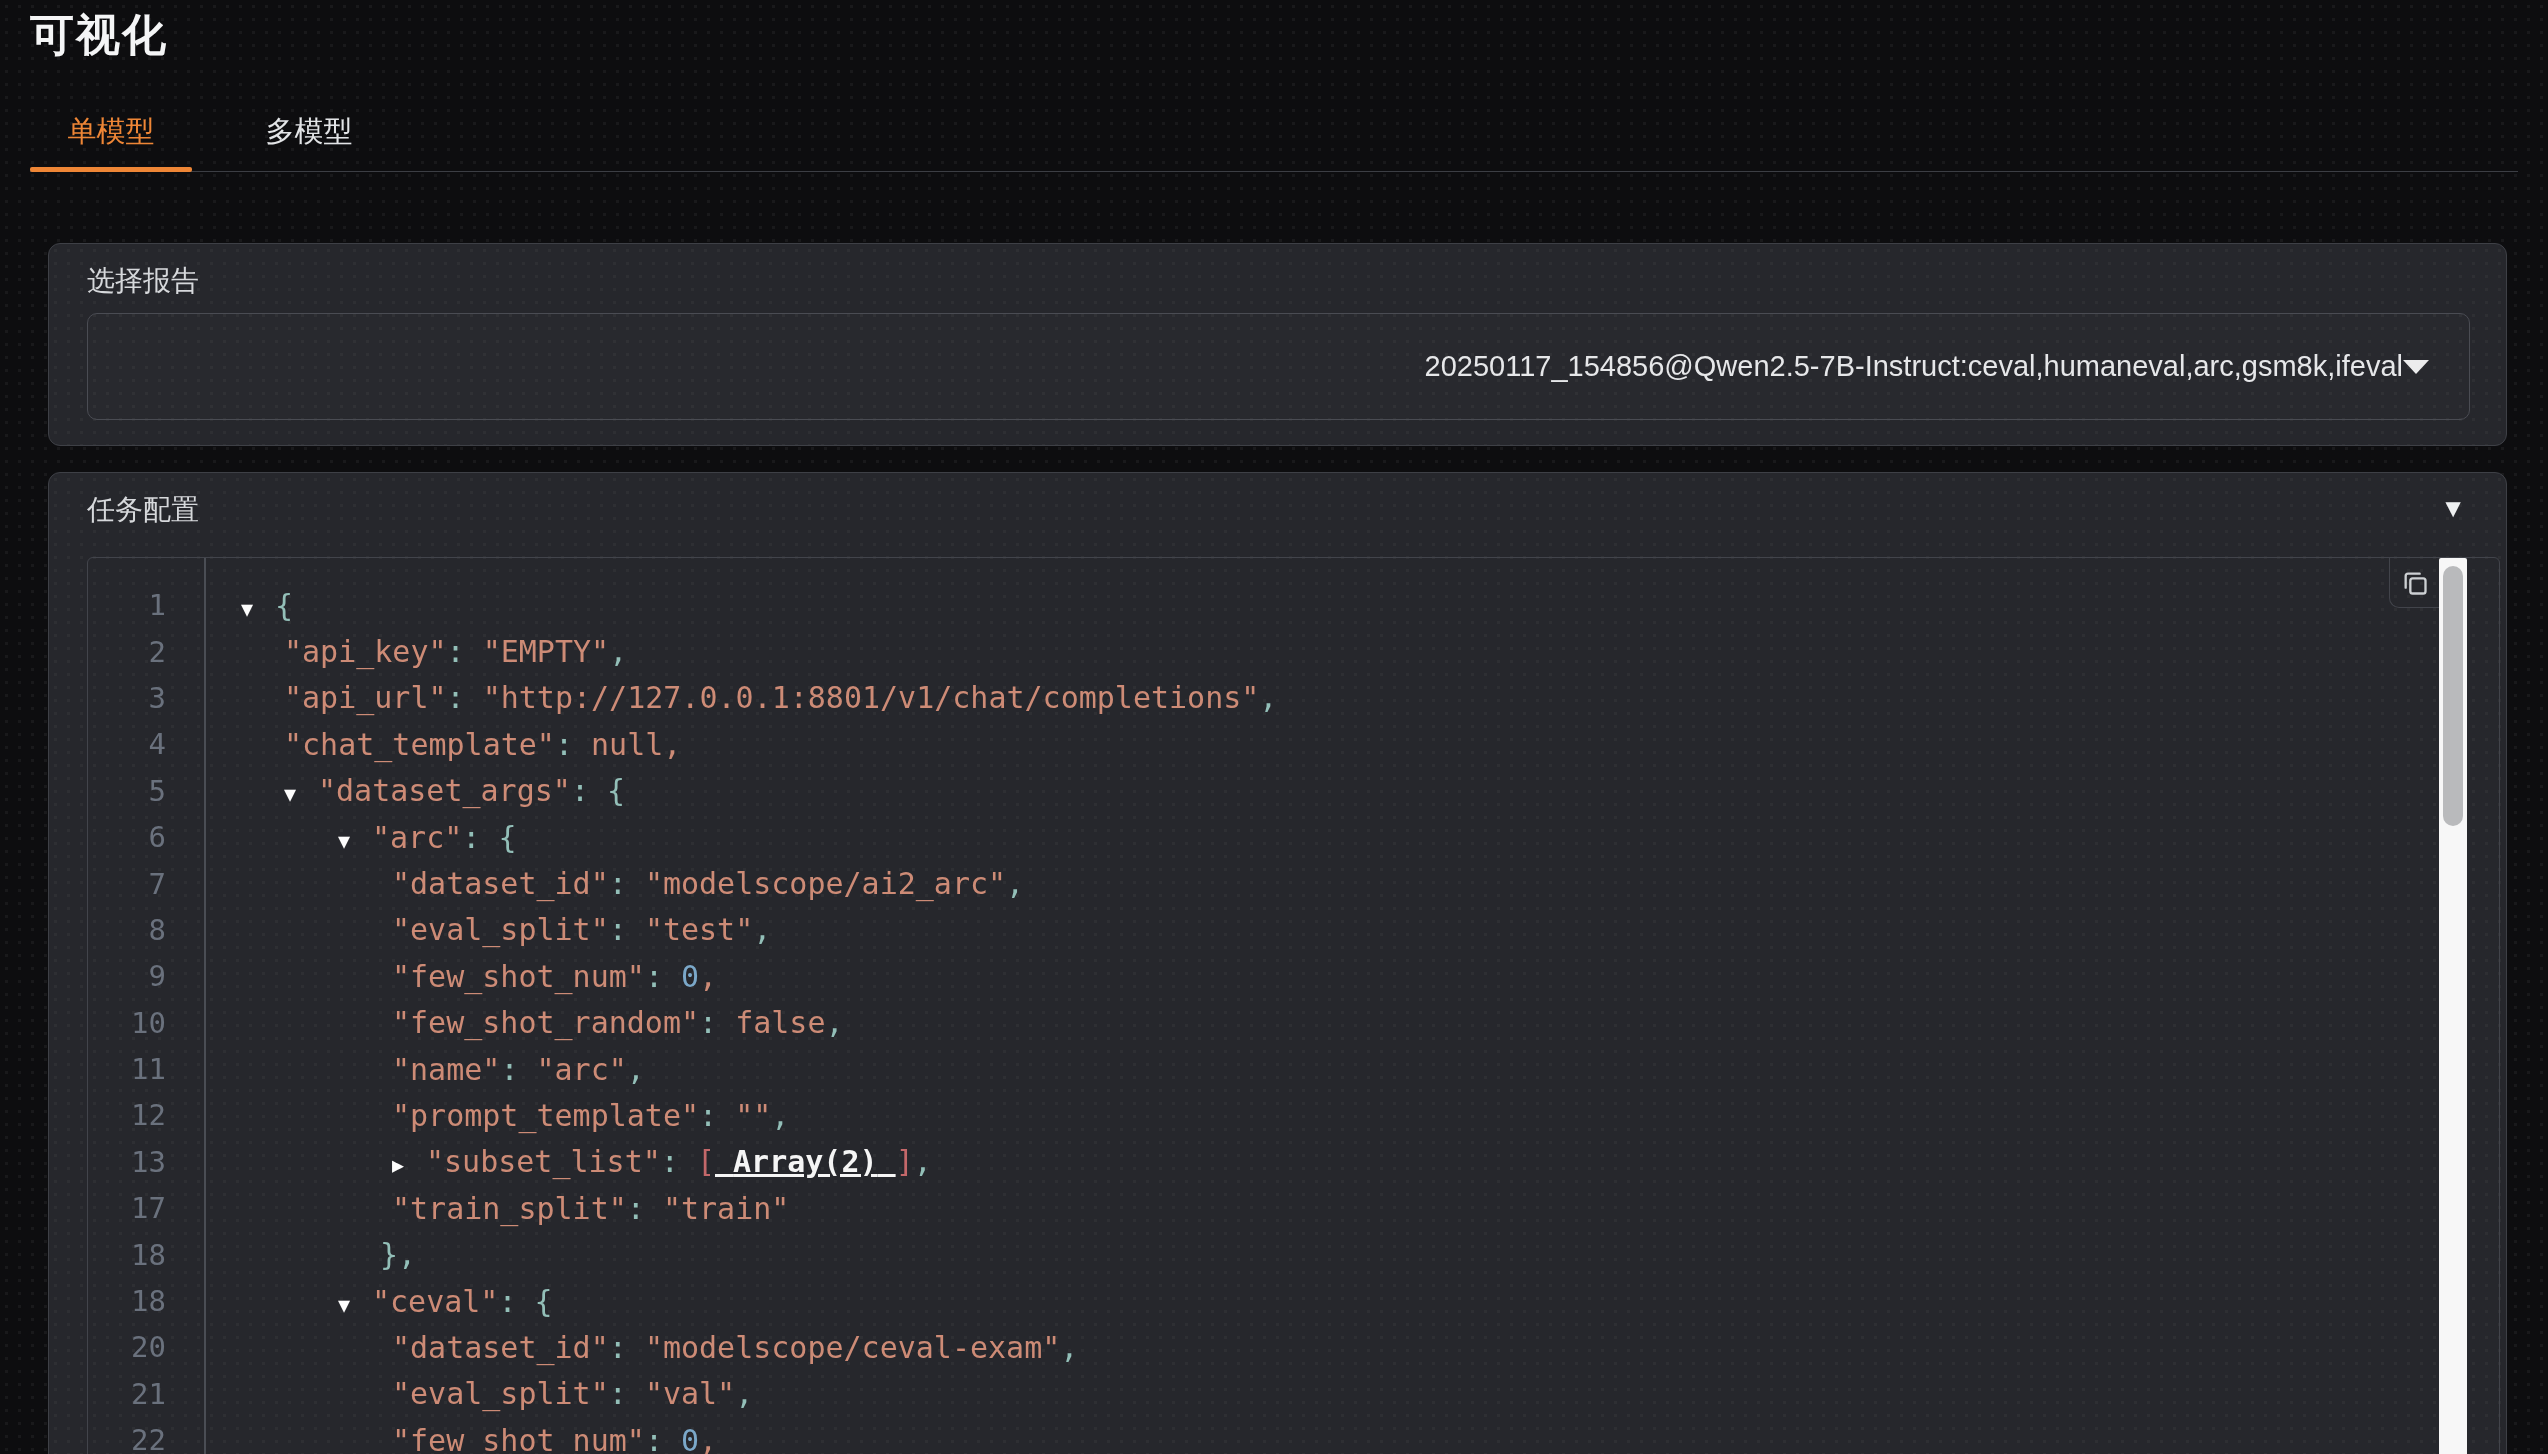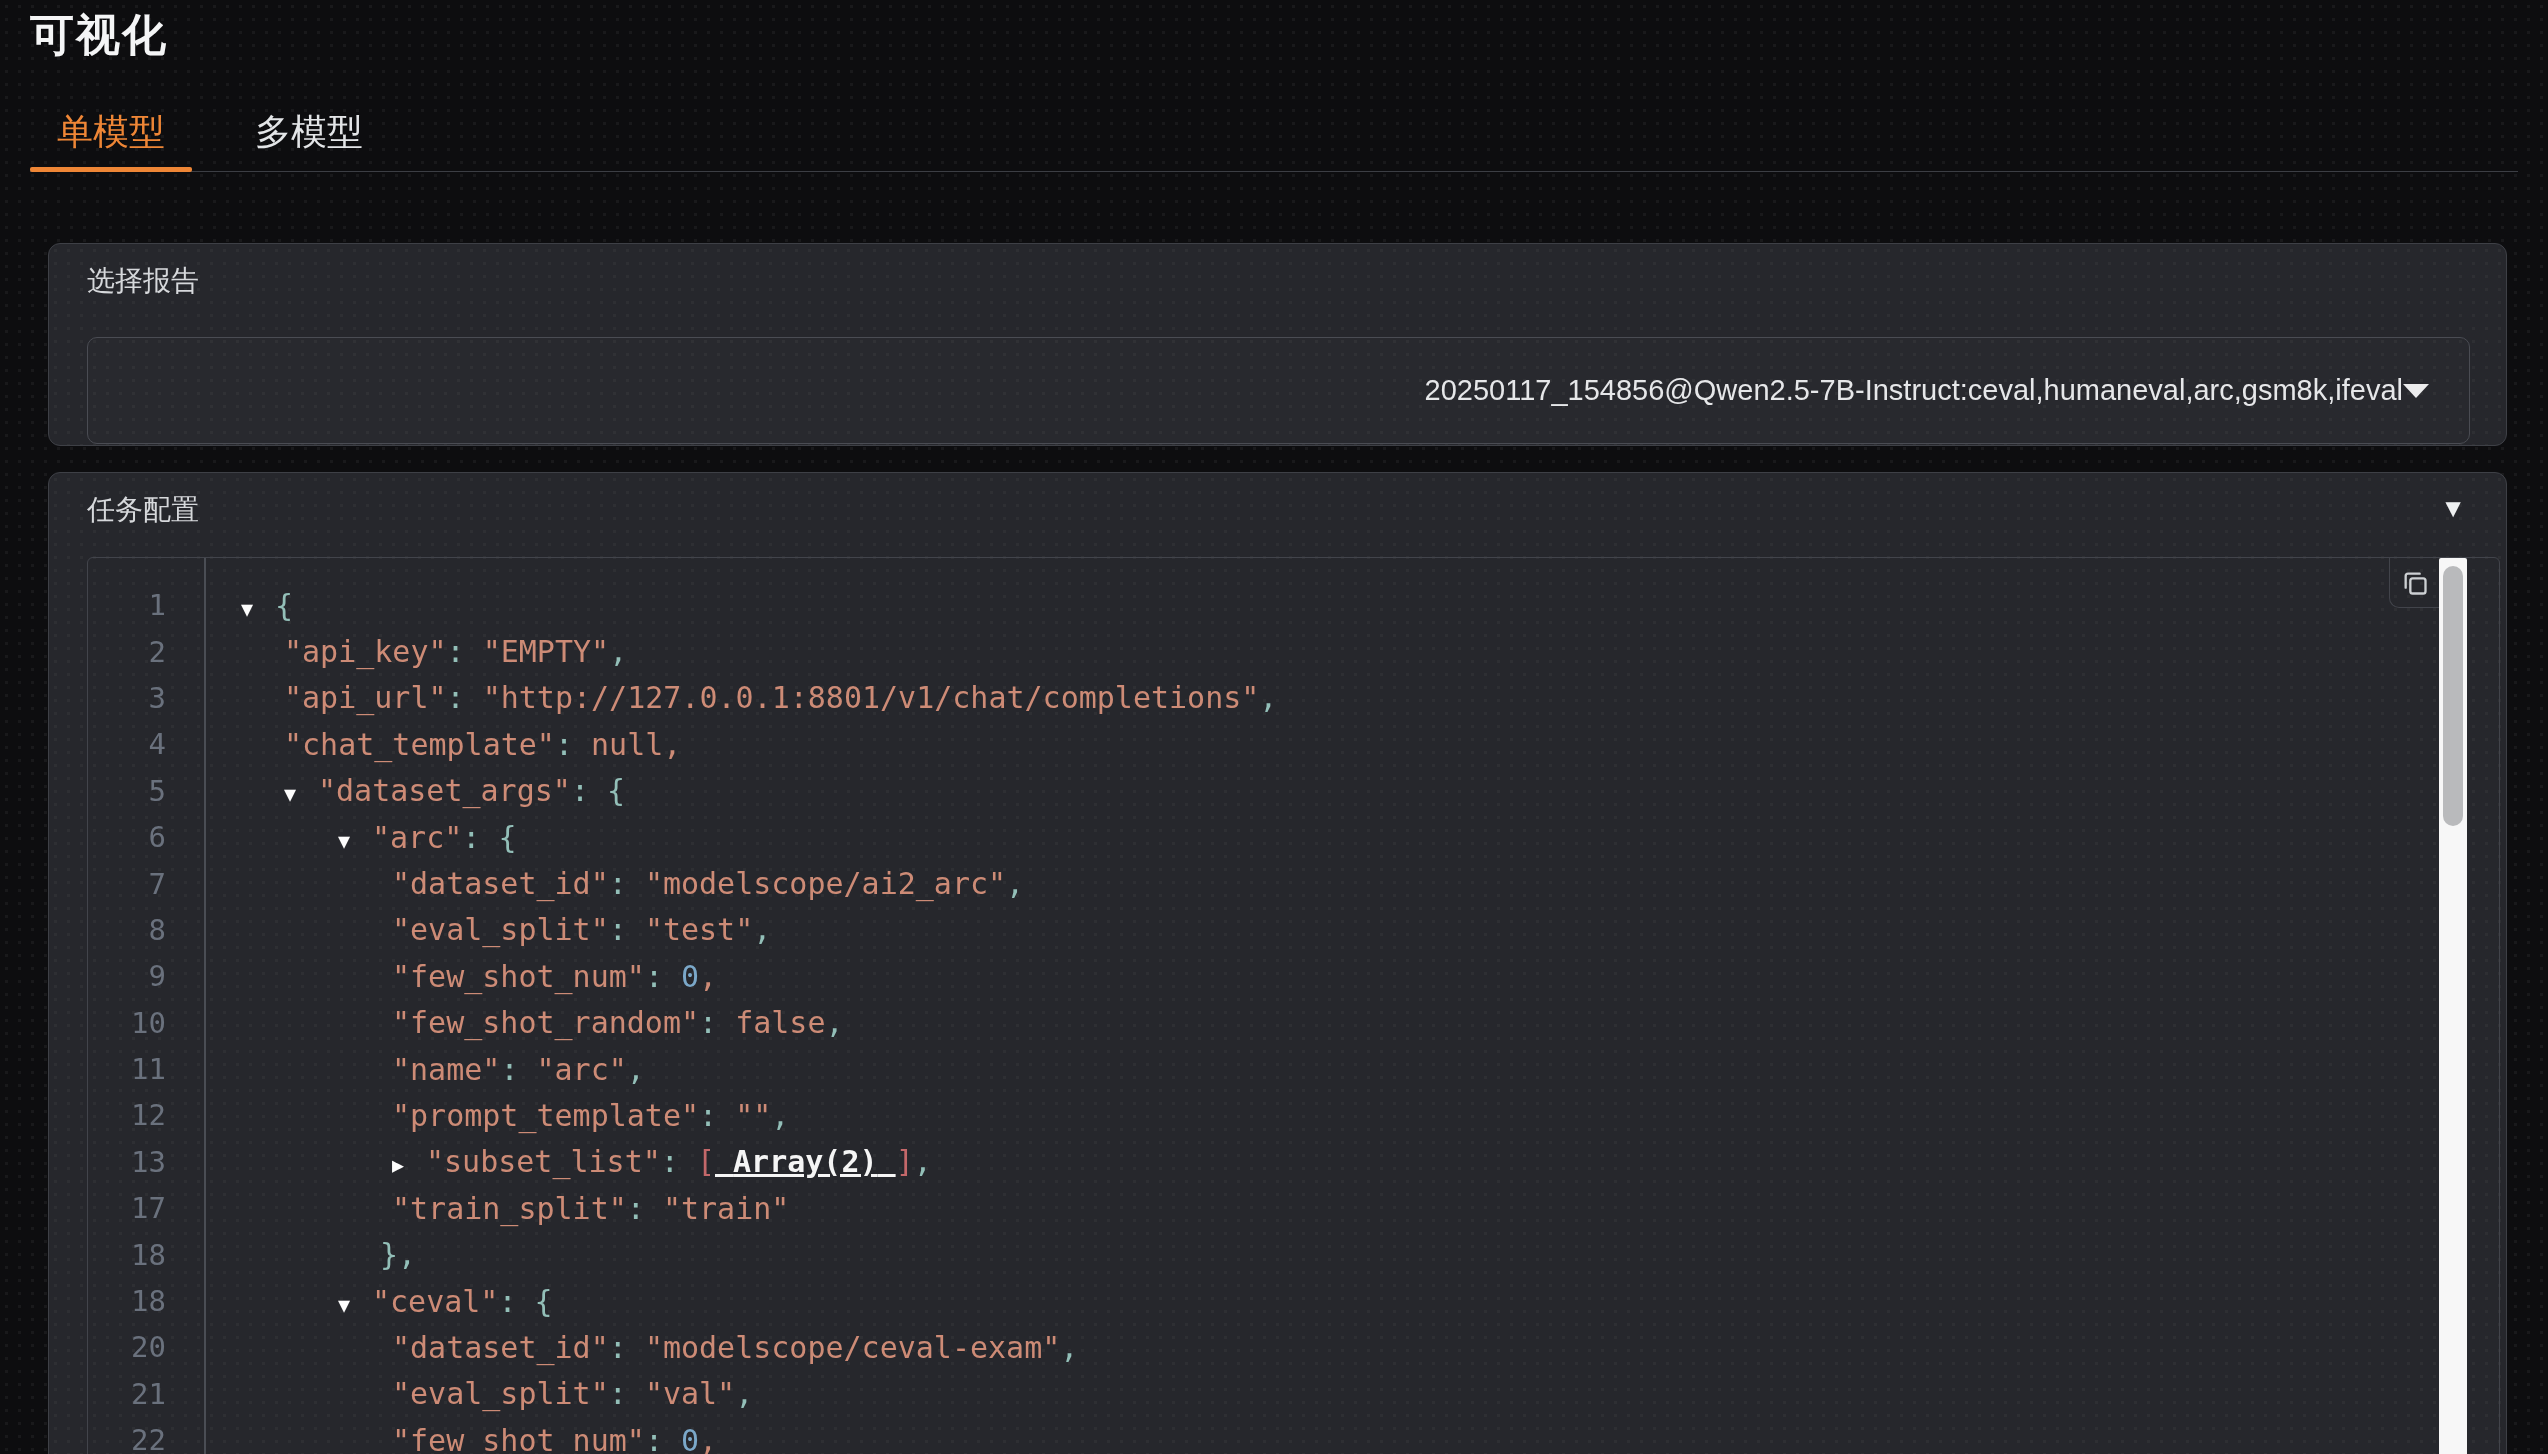--- a/index.html
+++ b/index.html
@@ -12,40 +12,40 @@
     color:#e7e9ea;
   }
   .page-title{
     position:absolute;left:30px;top:6px;
     font-size:44px;font-weight:700;color:#f4f5f6;letter-spacing:2px;
   }
   
   .tabs{position:absolute;left:30px;top:96px;display:flex;}
   .tab{
     width:162px;height:72px;display:flex;align-items:center;justify-content:center;
-    font-size:36px;color:#e3e5e7;cursor:pointer;flex:none;
+    font-size:29px;color:#e3e5e7;cursor:pointer;flex:none;
   }
   .tab.active{color:#ee8636;}
   .tab + .tab{margin-left:36px;}
   .tabline{position:absolute;left:30px;top:171px;width:2488px;height:1px;background:#3c3e44;}
   .tabline-active{position:absolute;left:30px;top:167px;width:162px;height:5px;background:#ee8636;border-radius:2px;}
   
   .panel{
     position:absolute;left:48px;width:2459px;box-sizing:border-box;
     background-color:#26272c;
     background-image:radial-gradient(rgba(255,255,255,0.035) 1.6px, transparent 1.6px);
     background-size:13px 13px;
     border:1px solid #3e4046;border-radius:12px;
   }
   #panel-report{top:243px;height:203px;text-align:right;}
   #panel-task{top:472px;height:1102px;}
   .panel-label{position:absolute;left:38px;top:18px;font-size:28px;color:#d6d8db;}
   
   .select{
-    position:absolute;left:38px;right:36px;top:93px;height:107px;box-sizing:border-box;
+    position:absolute;left:38px;right:36px;top:69px;height:107px;box-sizing:border-box;
     border:1px solid #4a4c53;border-radius:10px;
     display:flex;align-items:center;padding:0 40px 0 36px;cursor:pointer;
     background:rgba(255,255,255,0.012);
   }
   .select-value{font-size:29px;color:#e6e7e9;flex:1;white-space:nowrap;overflow:hidden;}
   .caret-down{width:0;height:0;border-left:13px solid transparent;border-right:13px solid transparent;border-top:14px solid #ececed;flex:none;}
   
   .collapse-caret{position:absolute;right:36px;top:18px;font-size:26px;color:#eef0f1;cursor:pointer;line-height:1;padding:4px;}
   .codeblock{
     position:absolute;left:38px;right:6px;top:84px;height:1000px;box-sizing:border-box;

